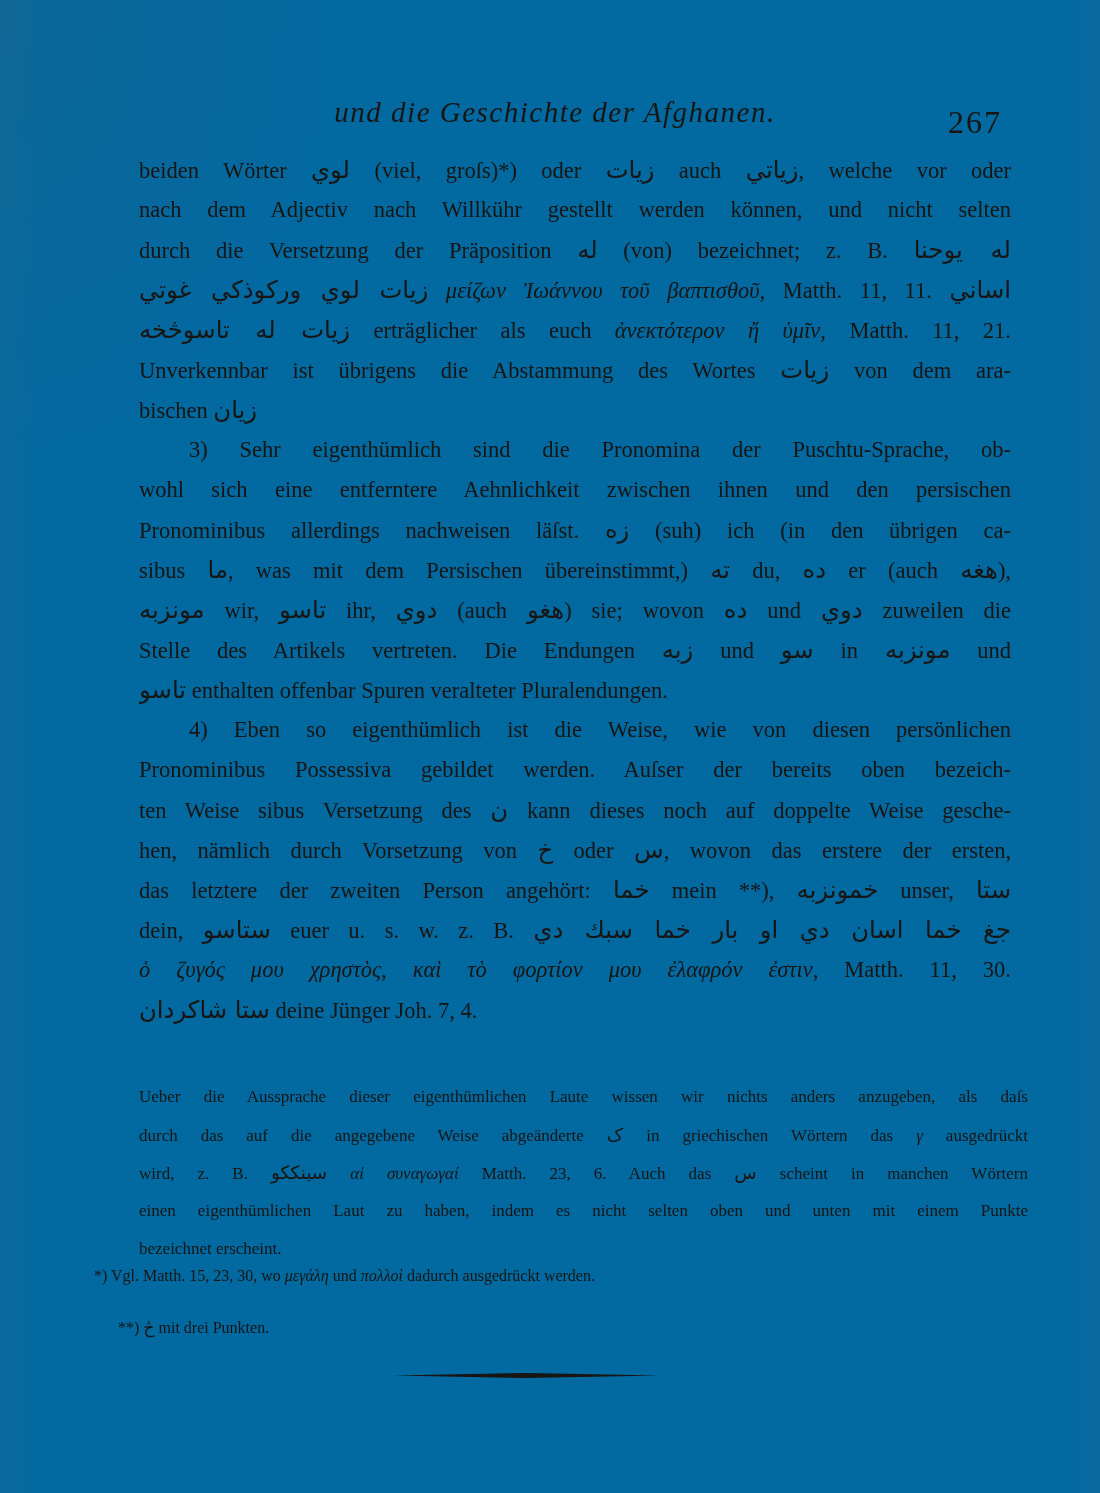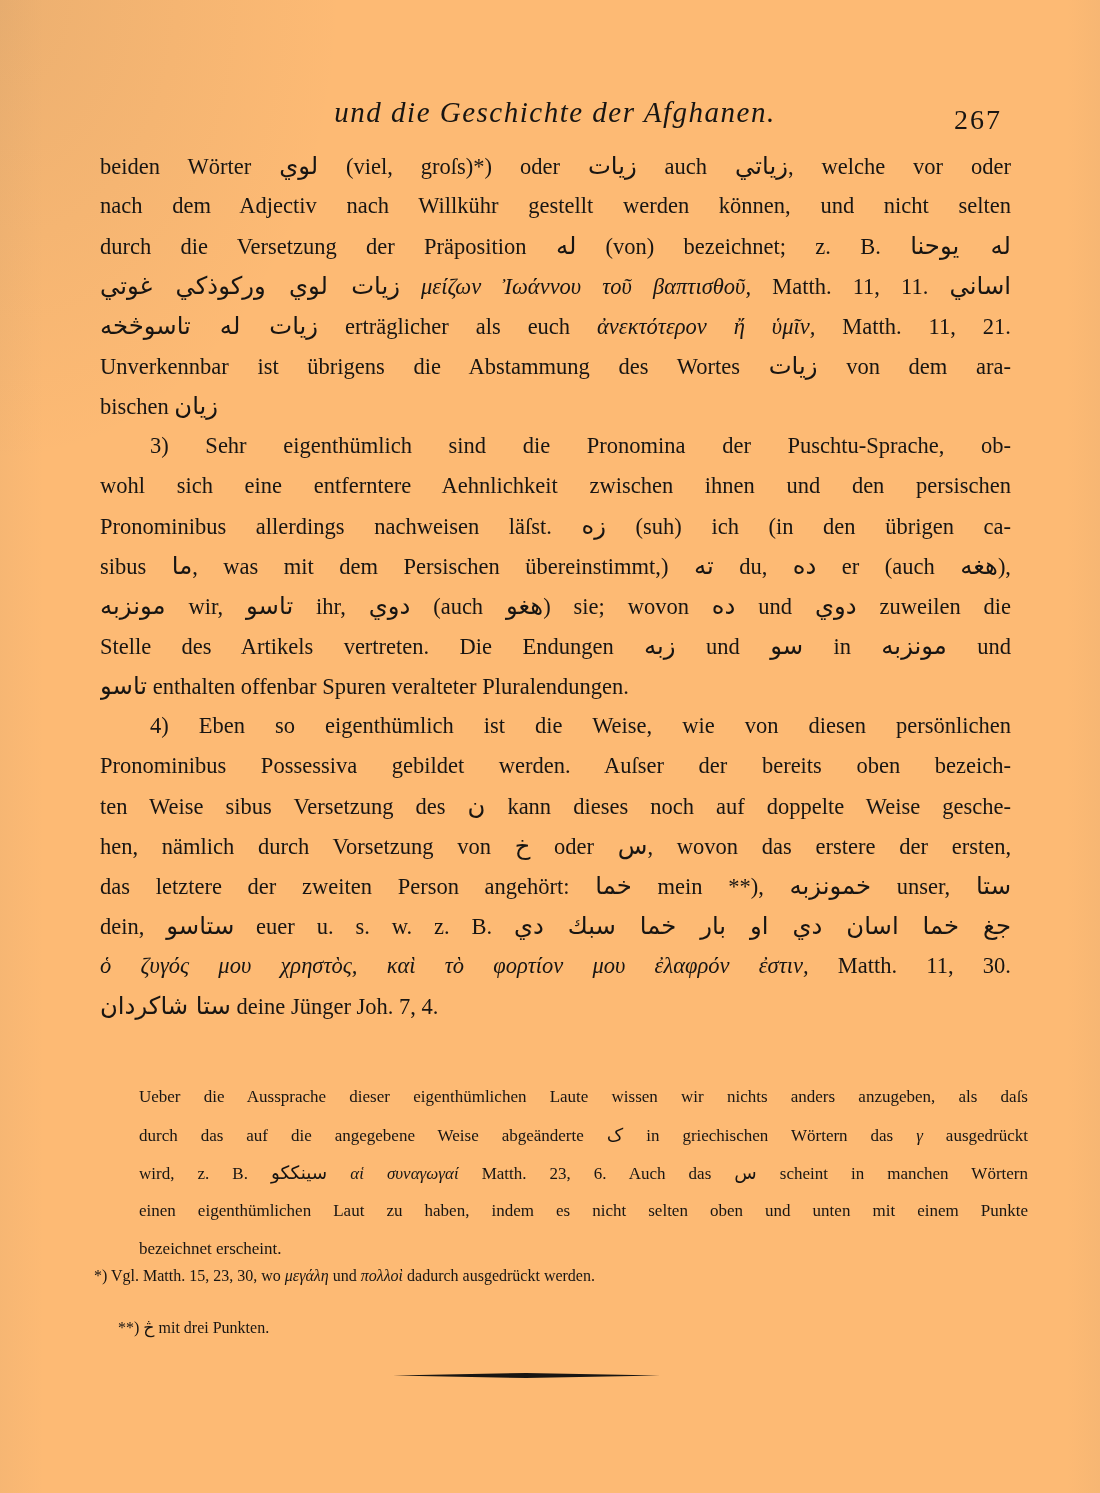--- a/index.html
+++ b/index.html
@@ -1,43 +1,43 @@
 <!DOCTYPE html>
 <html><head>
 <meta charset="utf-8">
 <style>
   html,body{margin:0;padding:0;background:#dedad2;}
   .page{
     position:relative;
     width:1100px;height:1493px;
     margin:0 auto;
-    background:#fdba74;
+    background:#0369a1;
     color:#181512;
     font-family:"Liberation Serif", serif;
     overflow:hidden;
   }
   
   .page::before{
     content:"";position:absolute;inset:0;pointer-events:none;
     background:
       radial-gradient(ellipse at 0% 0%, rgba(90,85,75,0.10), transparent 22%),
       linear-gradient(to right, rgba(120,110,95,0.05), transparent 4%, transparent 97%, rgba(120,110,95,0.05));
   }
   .header{position:absolute;top:96px;left:100px;width:910px;height:48px;}
   .title{
     font-style:italic;font-size:29px;letter-spacing:1.5px;
     text-align:center;width:100%;
   }
   .pagenum{
     position:absolute;right:8px;top:8px;
-    font-size:28px;letter-spacing:2px;
+    font-size:32px;letter-spacing:2px;
   }
   .textcol{position:absolute;left:100px;width:911px;}
   #body-text{top:150px;font-size:22.5px;}
-  #body-text .line{line-height:31px;height:40px;}
+  #body-text .line{line-height:40px;height:40px;margin-left:39px;}
   #smallprint{top:1078px;left:139px;width:889px;font-size:17px;}
   #smallprint .line{line-height:38px;height:38px;}
   #footnotes{top:1256px;left:94px;width:916px;font-size:16px;}
   #footnotes .line{line-height:40px;height:40px;}
   #footnotes .line + .line{margin-top:11px;margin-left:24px;}
   .line{margin:0;overflow:hidden;}
   .full{text-align:justify;text-align-last:justify;}
   .ind{text-indent:50px;}
   .ar{
     font-family:"DejaVu Sans", sans-serif;

